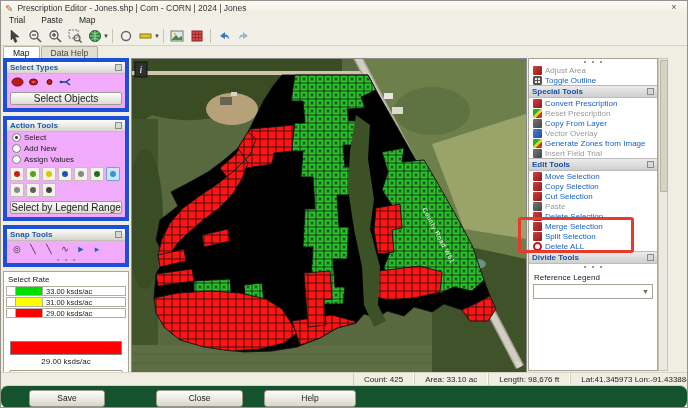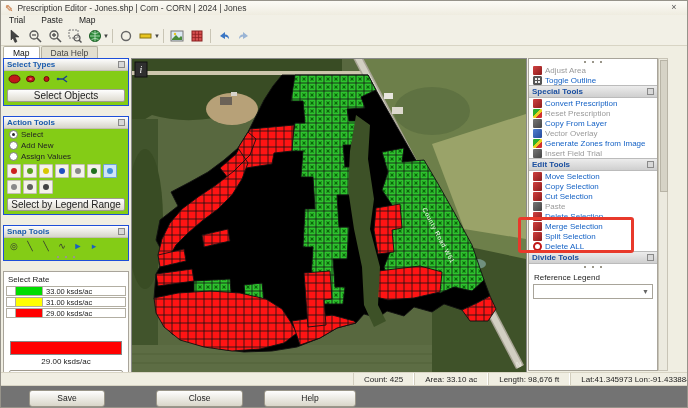--- a/index.html
+++ b/index.html
@@ -19,21 +19,21 @@
   .tbtn svg{display:block;}
   .tsep{width:1px;height:14px;background:#c9c5b5;margin:0 3px;}
   .tcaret{font-size:6px;color:#444;margin-left:-2px;}
   
   #tabrow{position:absolute;left:2px;top:45px;height:12px;display:flex;}
   .tab{font-size:8.5px;padding:1px 9px 0 9px;border:1px solid #b4b0a0;border-bottom:none;border-radius:2px 2px 0 0;
        background:#e2dfd0;color:#444;margin-right:1px;}
   .tab.active{background:#fff;color:#111;}
   
   #leftpanel{position:absolute;left:2px;top:57px;width:126px;height:313px;}
-  .group{border:1px solid #1d4ed8;background:#84cc16;margin-bottom:10px;}
+  .group{border:4px solid #1d4ed8;background:#f0abfc;margin-bottom:4px;}
   .ghead{height:11px;background:linear-gradient(#fdfdfd,#d7d5cb);border-bottom:1px solid #c2beb2;
          display:flex;align-items:center;padding:0 3px;}
   .ghead .gt{color:#1b5cad;font-weight:bold;font-size:8px;flex:1;}
   .pin{width:5px;height:5px;border:1px solid #8a8a8a;background:#d8d8d8;}
   .iconrow{display:flex;gap:2px;padding:2px 3px;flex-wrap:wrap;align-items:center;}
   .sicon{width:14px;height:12px;display:flex;align-items:center;justify-content:center;}
   .abtn{margin:2px 3px 3px 3px;height:11px;background:linear-gradient(#fefefe,#dedbd0);border:1px solid #a09c90;
         border-radius:2px;text-align:center;font-size:10px;line-height:11px;color:#222;}
   .radio{display:flex;align-items:center;gap:3px;padding:1px 0 1px 5px;font-size:8px;}
   .rdot{width:7px;height:7px;border:1px solid #7a7a7a;border-radius:50%;background:#fff;position:relative;}
@@ -81,21 +81,21 @@
   #refcombo{margin:0 4px;height:13px;border:1px solid #a8a49a;background:#fff;display:flex;align-items:center;justify-content:flex-end;}
   #refcombo .car{font-size:7px;color:#666;margin-right:3px;}
   #rscroll{position:absolute;left:657px;top:57px;width:10px;height:313px;background:#eceadf;border:1px solid #c8c4b6;box-sizing:border-box;}
   #rthumb{position:absolute;left:1px;top:1px;width:6px;height:130px;background:#d6d3c6;border:1px solid #b8b4a6;}
   
   #hl-rect{position:absolute;left:517px;top:216px;width:110px;height:30px;border:3px solid #e8392b;border-radius:3px;z-index:60;pointer-events:none;}
   
   #statusbar{position:absolute;left:0;top:371px;width:100%;height:13px;background:#f0eee2;border-top:1px solid #d8d4c4;display:flex;}
   #statusfields{position:absolute;left:352px;top:0;height:13px;display:flex;}
   .sfield{border-left:1px solid #d2cebe;border-right:1px solid #fff;padding:0 10px;font-size:8px;line-height:13px;color:#222;white-space:nowrap;}
-  #footer{position:absolute;left:0;top:384px;width:100%;height:22px;background:#737373;border-top:1px solid #d8d4c4;}
+  #footer{position:absolute;left:0;top:384px;width:100%;height:22px;background:#14532d;border-top:1px solid #d8d4c4;border-radius:7px;}
   .fbtn{position:absolute;top:4px;height:15px;background:linear-gradient(#fefefe,#d9d6c9);border:1px solid #9a9689;
         border-radius:3px;font-size:8.5px;text-align:center;line-height:14px;color:#222;}
   #btn-save{left:28px;width:74px;}
   #btn-close{left:155px;width:85px;}
   #btn-help{left:263px;width:90px;}
 </style>
 </head>
 <body>
 
 <div id="win">

